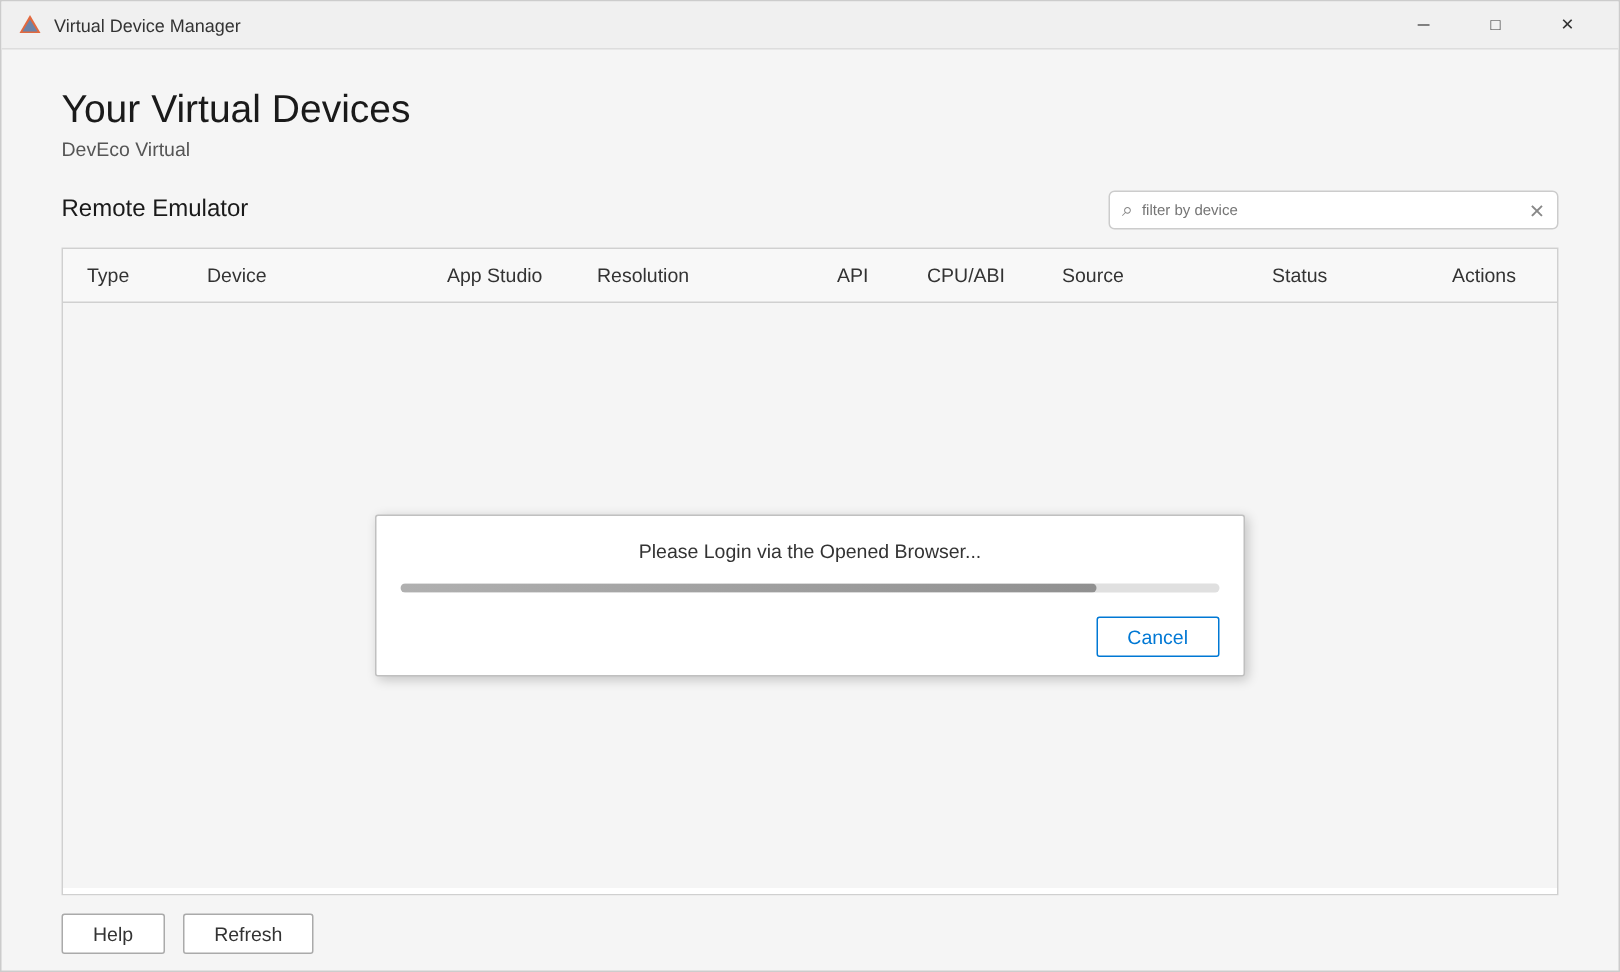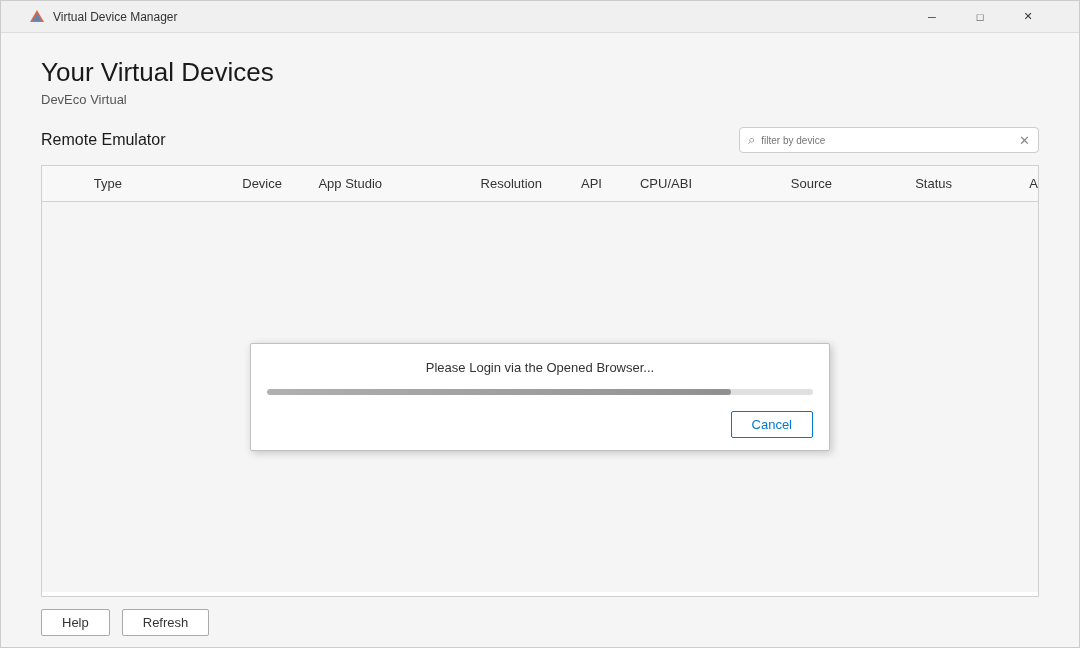--- a/index.html
+++ b/index.html
@@ -24,21 +24,21 @@
       display: flex;
       flex-direction: column;
       border: 1px solid #ccc;
     }
 
     .title-bar {
       height: 32px;
       background: #f0f0f0;
       display: flex;
       align-items: center;
-      padding: 0 28px;
+      padding: 0 11px;
       border-bottom: 1px solid #ddd;
       flex-shrink: 0;
       user-select: none;
     }
 
     .title-bar-icon {
       width: 16px;
       height: 16px;
       margin-right: 8px;
       flex-shrink: 0;
@@ -147,21 +147,20 @@
       background: #f8f8f8;
       border-bottom: 1px solid #d0d0d0;
       padding: 0 8px;
     }
 
     .table-header-cell {
       padding: 10px 8px;
       font-size: 13px;
       color: #333;
       font-weight: 400;
-      text-align: right;
     }
 
     .table-body {
       background: #f8f8f8;
       height: calc(100% - 40px);
       position: relative;
     }
 
     
     .modal-overlay {

